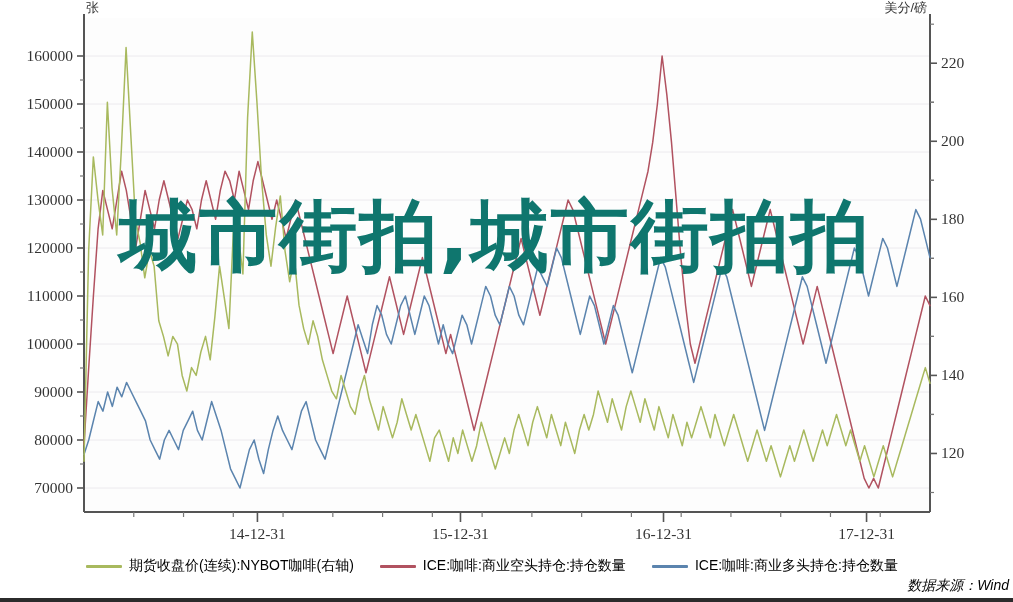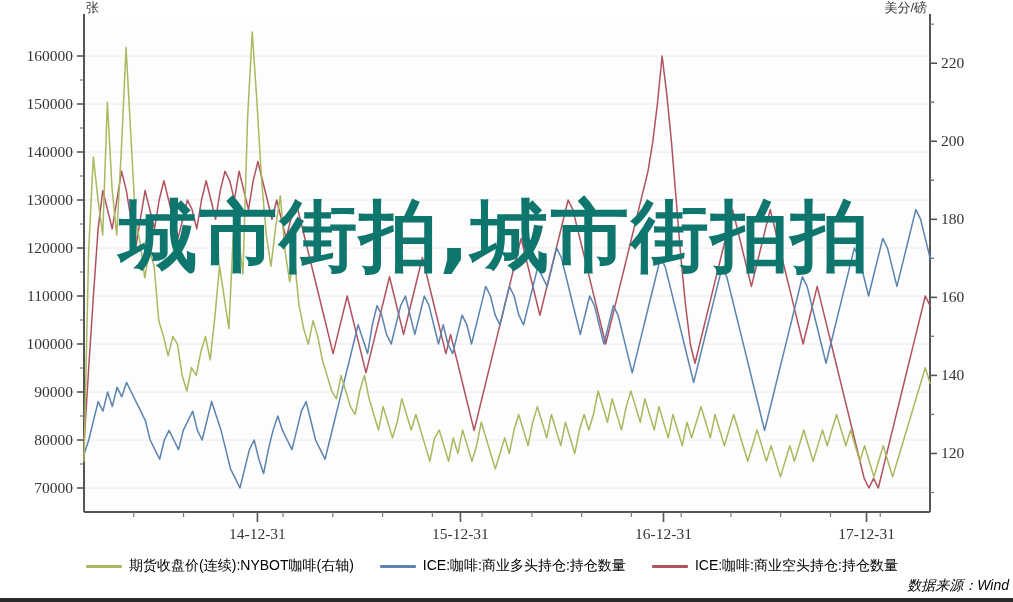--- a/index.html
+++ b/index.html
@@ -143,26 +143,26 @@
     </svg>
 
   <div class="watermark">城市街拍,城市街拍拍</div>
 
   <div class="legend-row">
     <div class="legend-item">
       <span class="legend-swatch" style="background: rgb(168, 185, 94);"></span>
       <span class="legend-label">期货收盘价(连续):NYBOT咖啡(右轴)</span>
     </div>
     <div class="legend-item">
+      <span class="legend-swatch" style="background: rgb(177, 82, 96);"></span>
+      <span class="legend-label">ICE:咖啡:商业空头持仓:持仓数量</span>
+    </div>
+    <div class="legend-item">
       <span class="legend-swatch" style="background: rgb(91, 132, 174);"></span>
       <span class="legend-label">ICE:咖啡:商业多头持仓:持仓数量</span>
-    </div>
-    <div class="legend-item">
-      <span class="legend-swatch" style="background: rgb(177, 82, 96);"></span>
-      <span class="legend-label">ICE:咖啡:商业空头持仓:持仓数量</span>
     </div>
   </div>
 
   <div class="source-box">
     <span class="source-label">数据来源：Wind</span>
   </div>
 
   <div class="bottom-rule"></div>
 </div>
 

